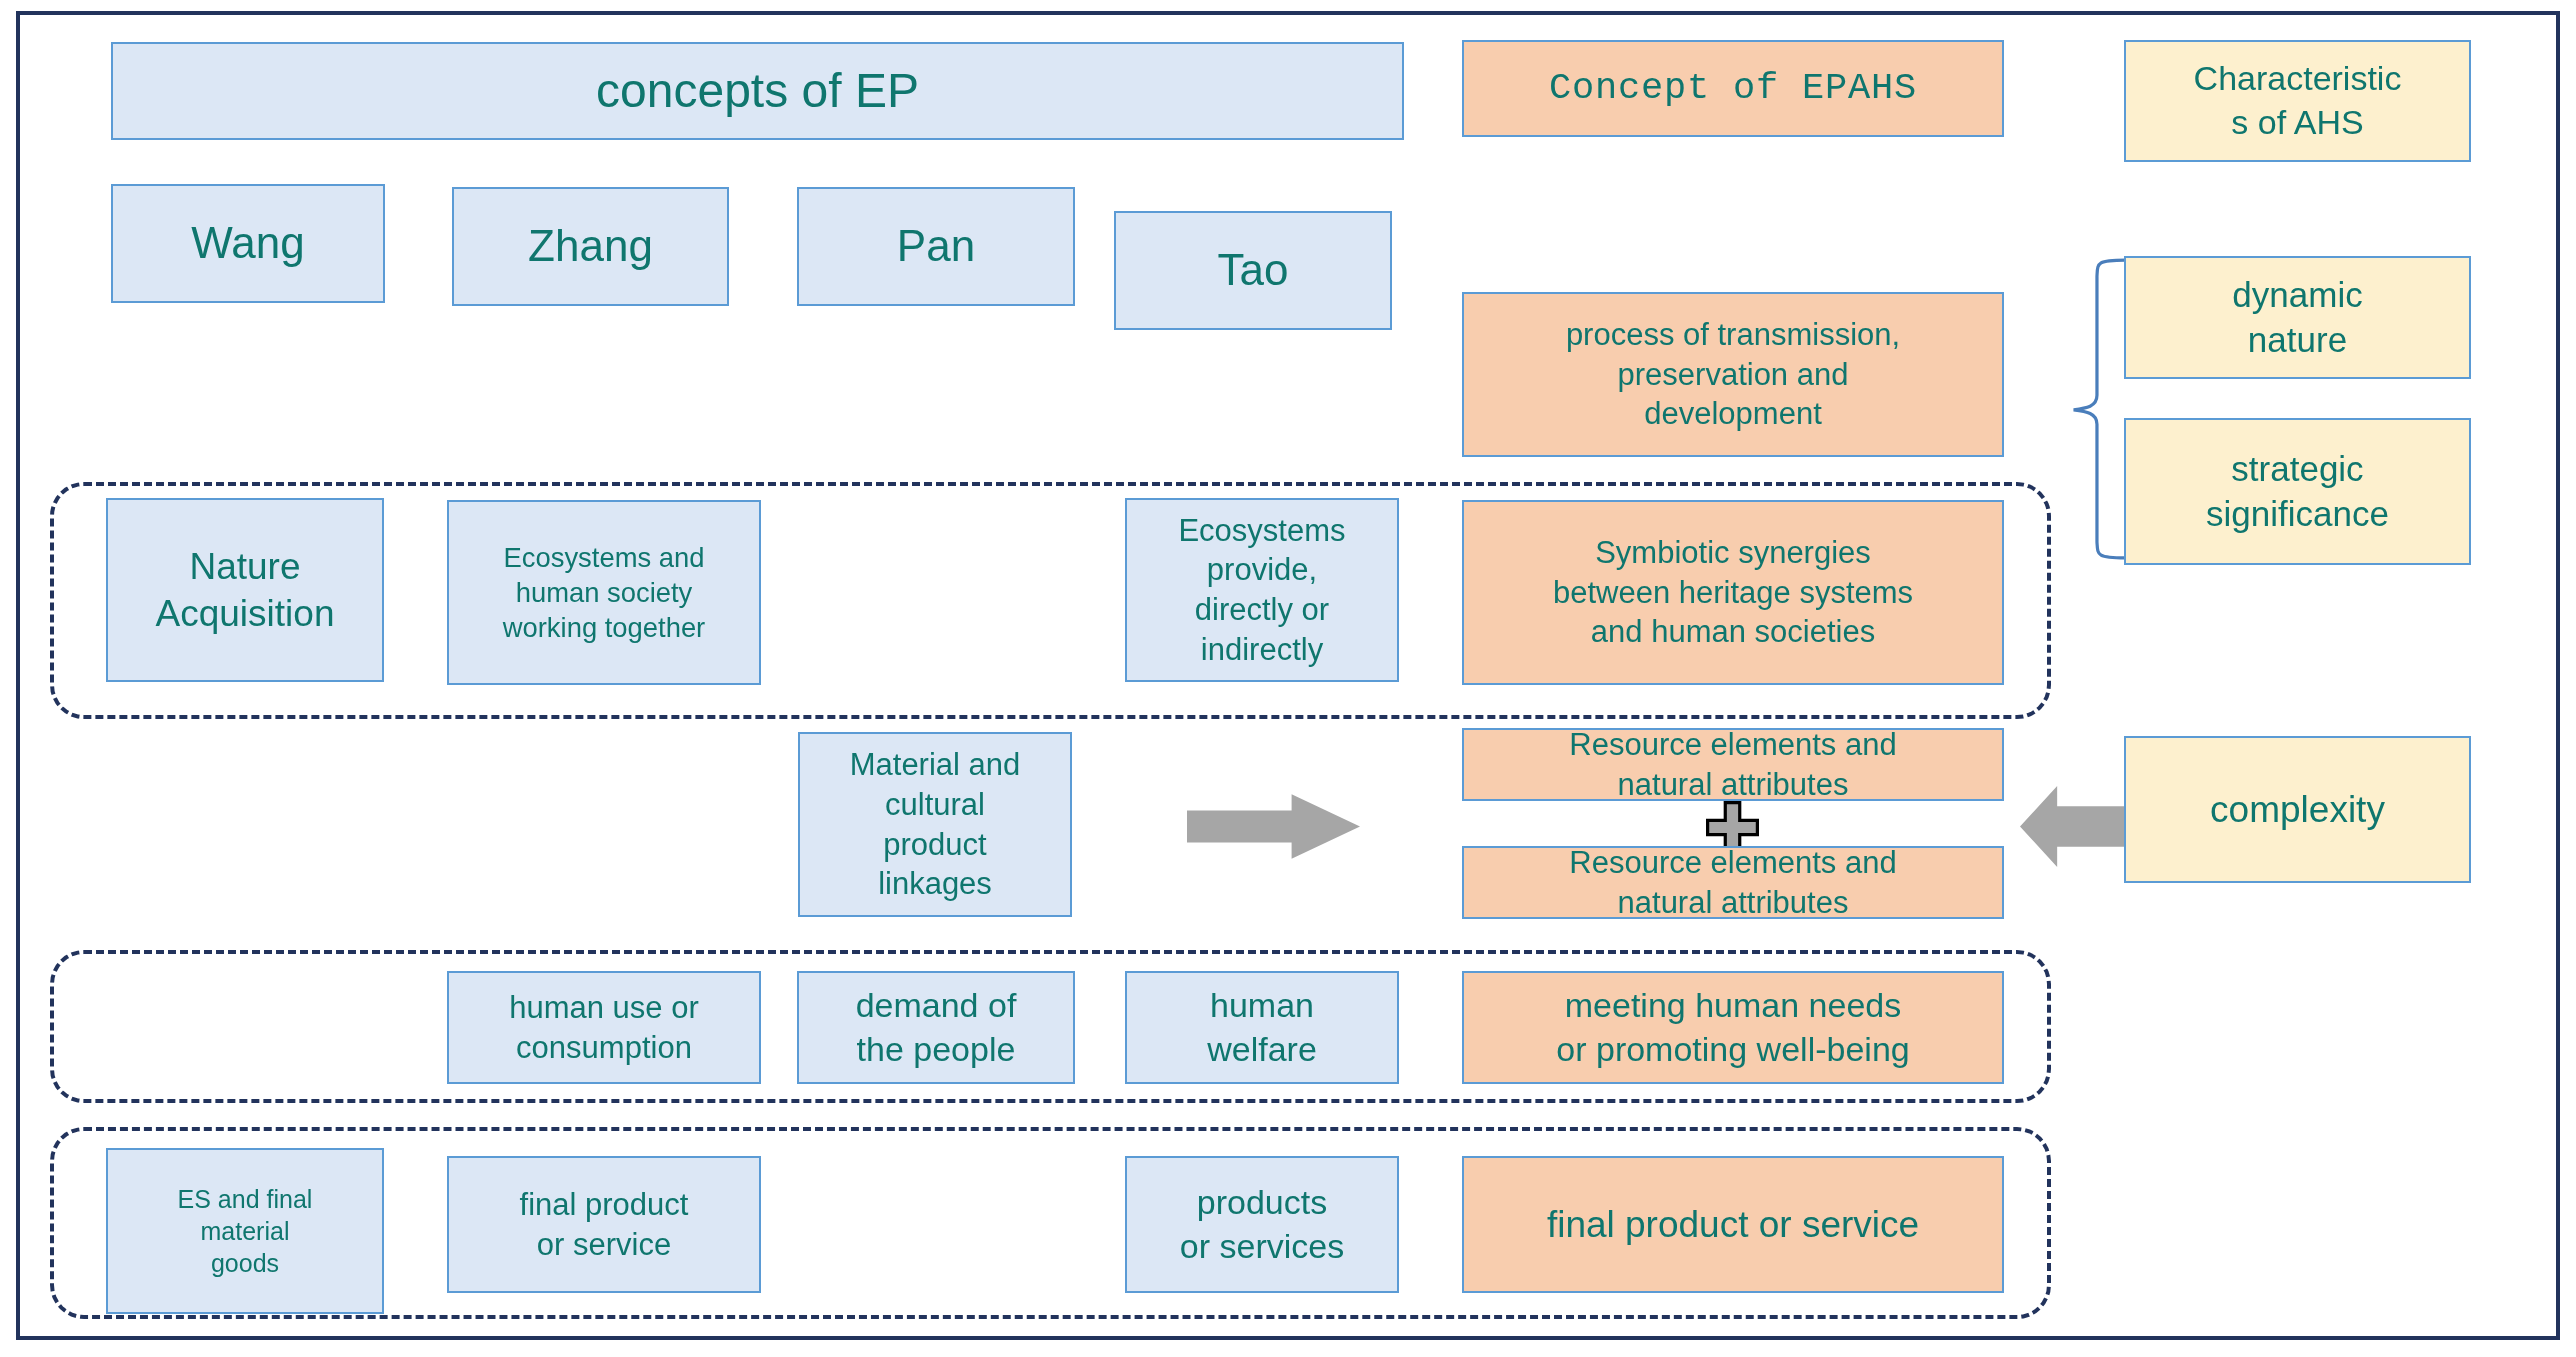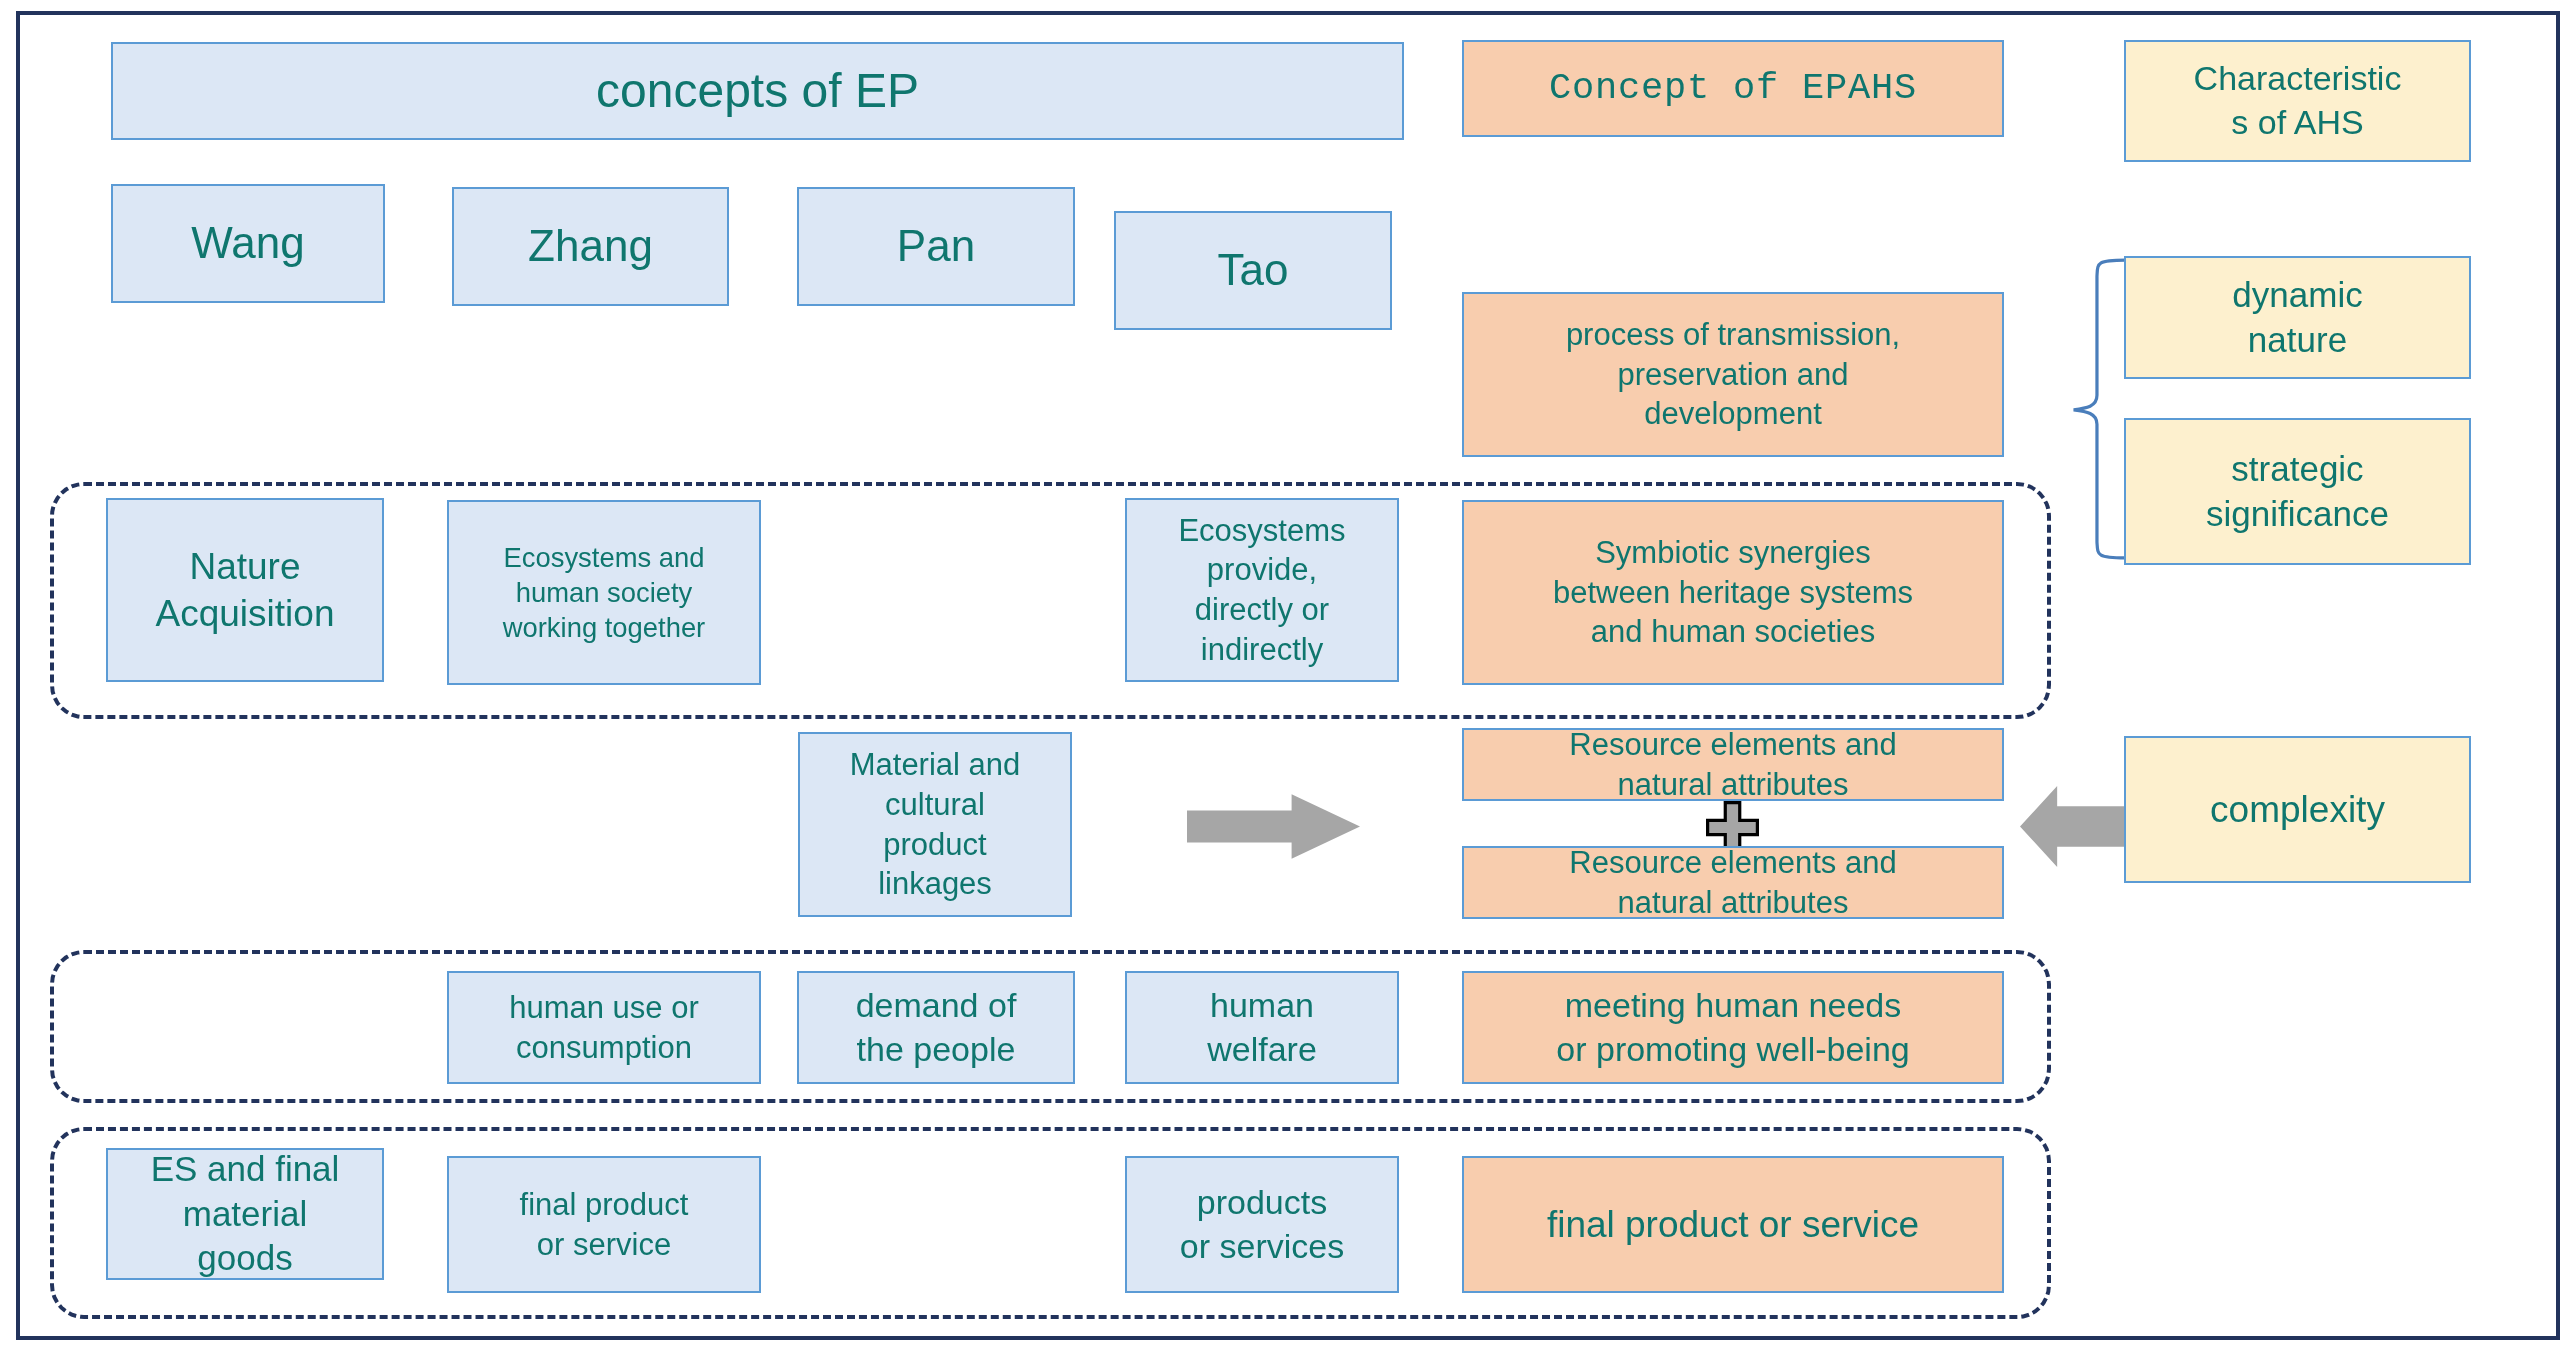--- a/index.html
+++ b/index.html
@@ -154,21 +154,21 @@
 the people</div>
 
   <div class="box blue" style="left:1125px; top:971px; width:274px; height:113px; font-size:34px;">human
 welfare</div>
 
   <div class="box orange" style="left:1462px; top:971px; width:542px; height:113px; font-size:34px;">meeting human needs
 or promoting well-being</div>
 
   <div class="dashed-group" style="left:50px; top:1127px; width:2001px; height:192px;"></div>
 
-  <div class="box blue" style="left:106px; top:1148px; width:278px; height:132px; font-size:35px;">ES and final
+  <div class="box blue" style="left:106px; top:1148px; width:278px; height:166px; font-size:25px;">ES and final
 material
 goods</div>
 
   <div class="box blue" style="left:447px; top:1156px; width:314px; height:137px; font-size:31px;">final product
 or service</div>
 
   <div class="box blue" style="left:1125px; top:1156px; width:274px; height:137px; font-size:34px;">products
 or services</div>
 
   <div class="box orange" style="left:1462px; top:1156px; width:542px; height:137px; font-size:37px;">final product or service</div>

